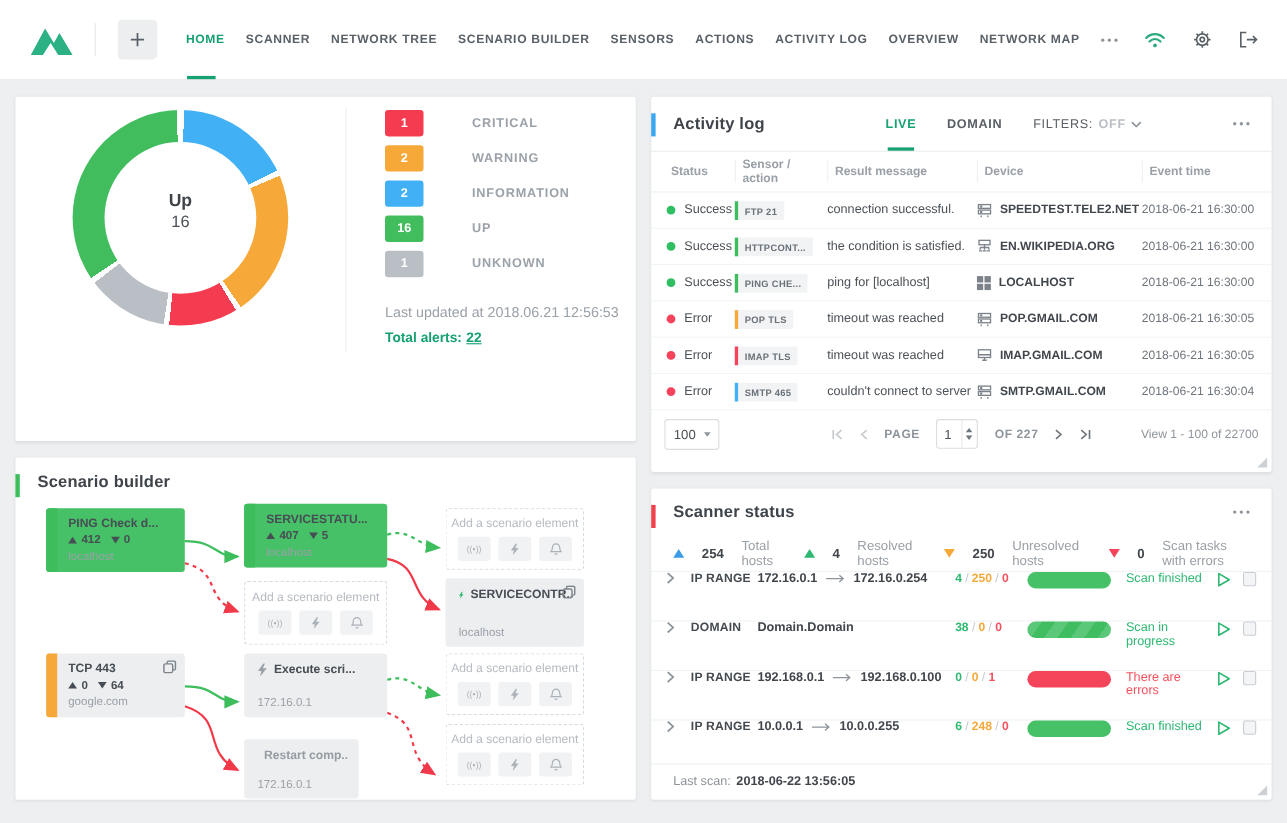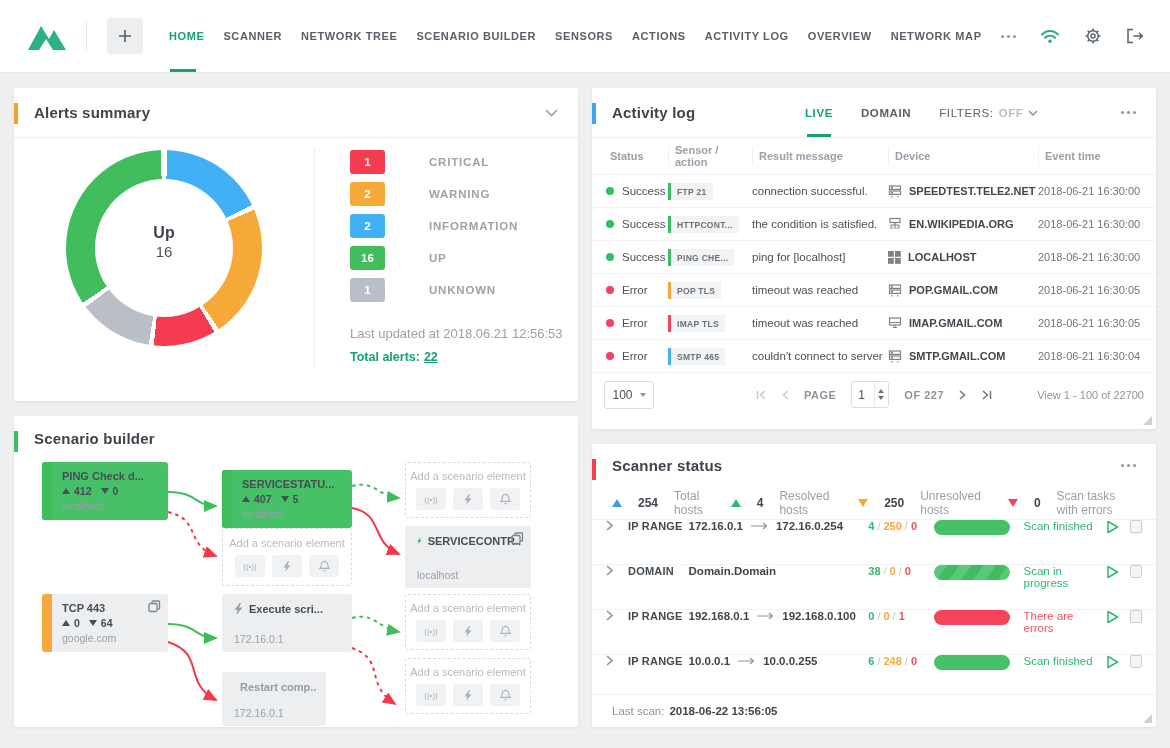--- a/index.html
+++ b/index.html
@@ -182,29 +182,20 @@
         </svg>
     </span>
   </div>
 </div>
 
 <div class="main">
 
   <div class="col">
 
     <div class="card" id="alerts-card">
-      <div class="card-header bordered">
-        <span class="accent a-orange"></span>
-        <span class="card-title">Alerts summary</span>
-        <span style="margin-left:auto;cursor:pointer">
-          <svg width="13" height="8" viewBox="0 0 13 8" fill="none" stroke="#9aa0a7" stroke-width="1.6">
-              <path d="M1 1 L6.5 6.5 L12 1"></path>
-            </svg>
-        </span>
-      </div>
       <div class="alerts-body">
         <div class="donut" style="background: conic-gradient(rgb(255, 255, 255) 0deg, rgb(255, 255, 255) 2deg, rgb(66, 176, 245) 2deg, rgb(66, 176, 245) 64deg, rgb(255, 255, 255) 64deg, rgb(255, 255, 255) 67deg, rgb(246, 168, 57) 67deg, rgb(246, 168, 57) 146deg, rgb(255, 255, 255) 146deg, rgb(255, 255, 255) 149deg, rgb(244, 59, 79) 149deg, rgb(244, 59, 79) 186deg, rgb(255, 255, 255) 186deg, rgb(255, 255, 255) 189deg, rgb(185, 191, 197) 189deg, rgb(185, 191, 197) 233deg, rgb(255, 255, 255) 233deg, rgb(255, 255, 255) 236deg, rgb(66, 189, 94) 236deg, rgb(66, 189, 94) 358deg, rgb(255, 255, 255) 358deg, rgb(255, 255, 255) 360deg);"></div>
         <div class="donut-center" style="left:52px;top:86px">
           <div class="cl">Up</div>
           <div class="cv">16</div>
         </div>
         <div class="v-div"></div>
         <div class="legend">
           <div class="legend-item">
             <span class="lbadge bg-red">1</span>
@@ -260,21 +251,21 @@
       <div class="node bar bar-green" style="left:28px;top:46px;width:126px;height:58px">
         <div class="ntitle">PING Check d...</div>
         <div class="nstats">
             <span class="tri-up"></span>
             <span>412</span>
             <span class="tri-dn"></span>
             <span>0</span>
           </div>
         <div class="nhost">localhost</div>
       </div>
-      <div class="node bar bar-green" style="left:208px;top:54px;width:130px;height:58px">
+      <div class="node bar bar-green" style="left:208px;top:42px;width:130px;height:58px">
         <div class="ntitle">SERVICESTATU...</div>
         <div class="nstats">
             <span class="tri-up"></span>
             <span>407</span>
             <span class="tri-dn"></span>
             <span>5</span>
           </div>
         <div class="nhost">localhost</div>
       </div>
       <div class="node bar bar-orange" style="left:28px;top:178px;width:126px;height:58px">

